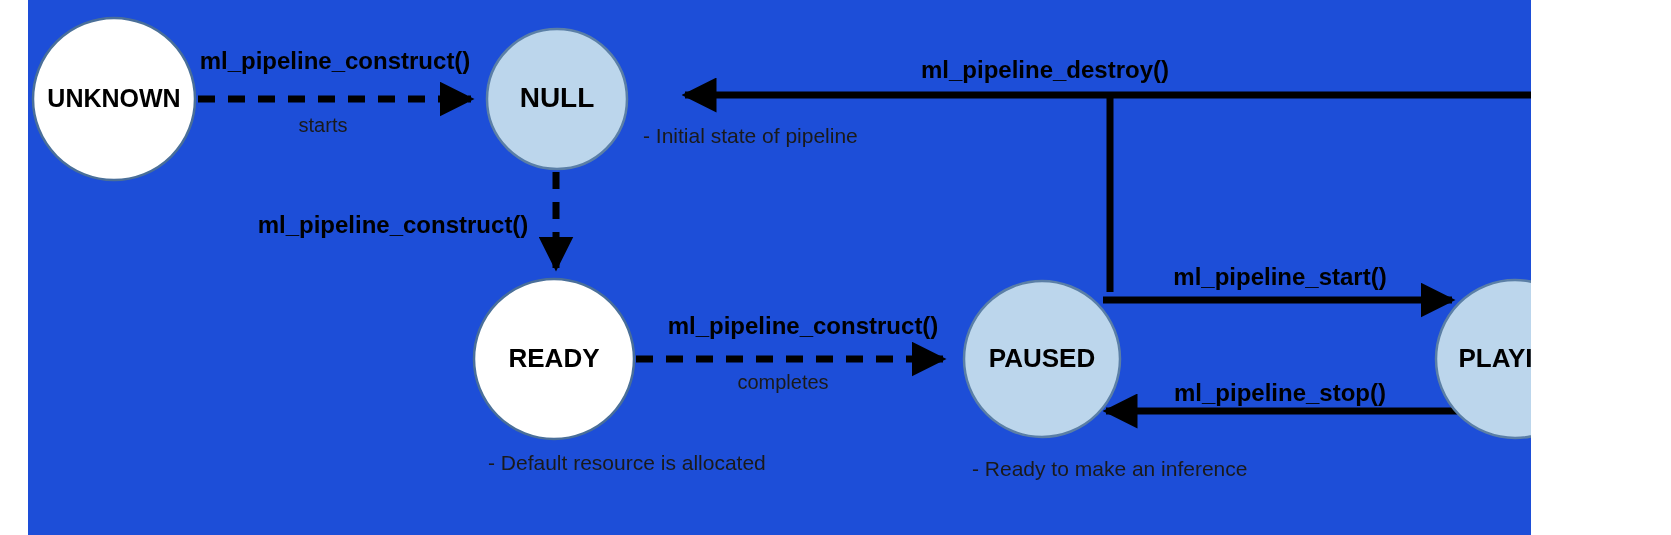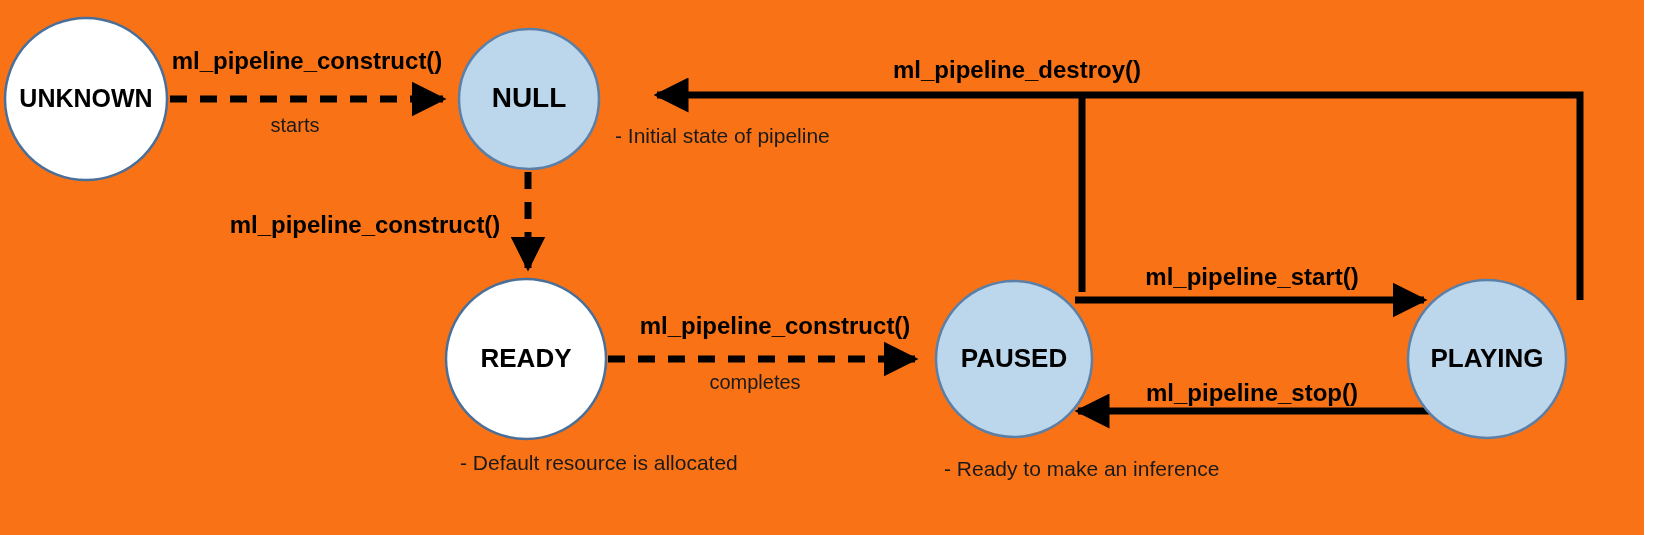--- a/index.html
+++ b/index.html
@@ -6,24 +6,25 @@
   html, body {
     margin: 0;
     padding: 0;
     background: #ffffff;
   }
   body {
     font-family: "Liberation Sans", sans-serif;
   }
   #diagram-root {
     position: relative;
-    width: 1644px;
+    width: 1503px;
     height: 535px;
-    background: #f97316;
+    background: #1d4ed8;
     overflow: hidden;
+    margin-left: 28px;
   }
   #diagram-svg {
     position: absolute;
     left: 0;
     top: 0;
     width: 1671px;
     height: 535px;
   }
   .state-label {
     font-family: "Liberation Sans", sans-serif;

